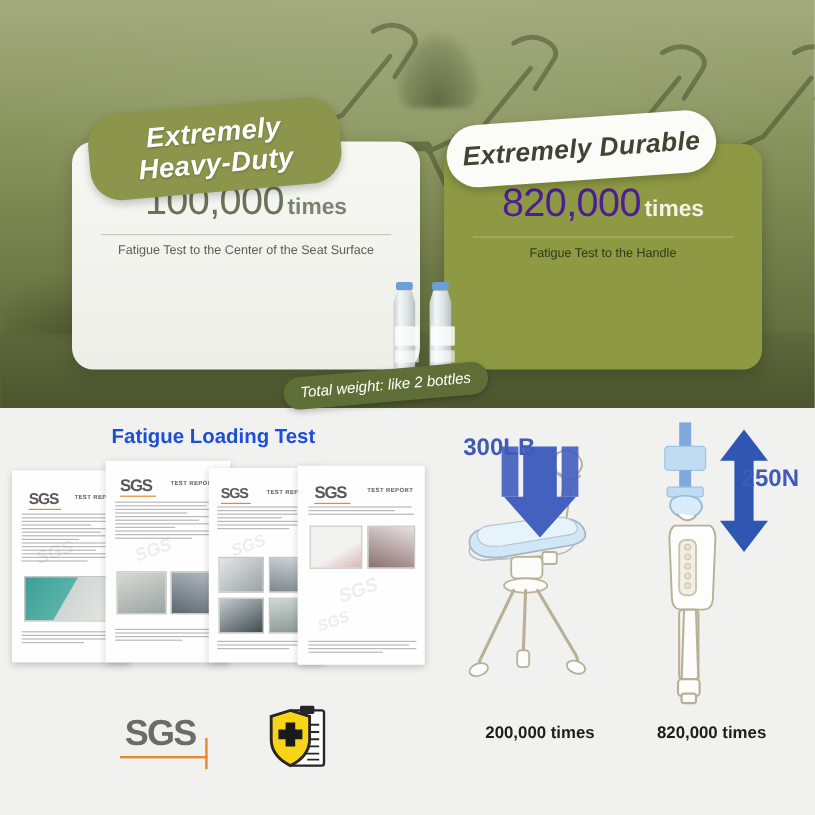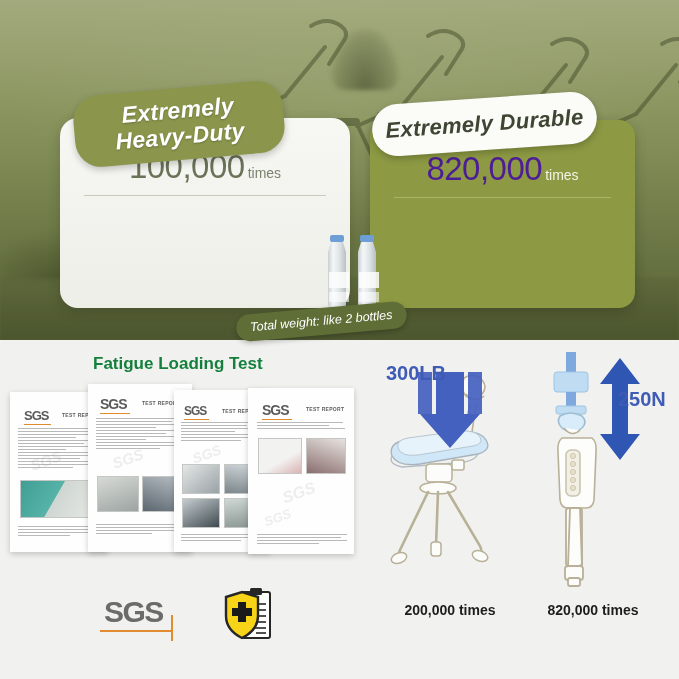--- a/index.html
+++ b/index.html
@@ -77,21 +77,21 @@
   }
   #card-right {
     left: 370px; top: 120px; width: 265px; height: 188px;
     background: #8d9a43; border-radius: 16px;
     box-shadow: 0 4px 12px rgba(30,36,18,.3);
   }
   .card-inner { position: absolute; inset: 0; padding: 30px 18px 10px; text-align: center; }
 
   .times-line { white-space: nowrap; }
   .big-count { font-size: 33px; font-weight: 300; letter-spacing: -.5px; }
-  .times-word { font-size: 14px; font-weight: 400; margin-left: 3px; }
+  .times-word { font-size: 19px; font-weight: 700; margin-left: 3px; }
   #card-left .big-count { color: #6a7358; }
   #card-left .times-word { color: #7b8370; }
   #card-right .big-count { color: #4c1d95; text-align: right; }
   #card-right .times-word { color: #f2f4e6; }
 
   .divider { height: 1px; margin: 9px 6px 4px; }
   #card-left .divider { background: #c9cbbd; }
   #card-right .divider { background: #aab568; }
 
   .lb-line { white-space: nowrap; line-height: 1; }
@@ -117,21 +117,21 @@
     padding: 6px 14px 7px; border-radius: 16px;
     font-size: 12.5px; font-style: italic; white-space: nowrap;
     transform: rotate(-5deg);
     box-shadow: 0 2px 5px rgba(0,0,0,.25);
   }
 
   
   .lower { position: absolute; left: 0; top: 340px; width: 679px; height: 339px; background: #f1f1ef; }
   #section-title {
     position: absolute; left: 93px; top: 14px;
-    font-size: 17px; font-weight: bold; color: #15803d;
+    font-size: 17px; font-weight: bold; color: #1d4ed8;
   }
 
   
   .doc { position: absolute; background: #fefefe; box-shadow: 0 2px 6px rgba(0,0,0,.2); overflow: hidden; }
   .doc-sgs { position: absolute; font-weight: bold; color: #5a5a5a; letter-spacing: -1px; }
   .doc-sgs::after {
     content: ""; position: absolute; left: 0; right: -3px; bottom: -2px; height: 1px; background: #e28b2e;
   }
   .doc-title { position: absolute; font-weight: bold; color: #5d5d5d; letter-spacing: .3px; }
   .doc-lines { position: absolute; }
@@ -198,29 +198,31 @@
       </g>
     </svg>
   </div>
 
   <div class="card" id="card-left">
     <div class="card-inner">
       <div class="times-line">
         <span class="big-count">100,000</span><span class="times-word">times</span>
       </div>
       <div class="divider"></div>
+      <div class="caption">Fatigue Test to the Center of the Seat Surface</div>
     </div>
   </div>
 
   <div class="card" id="card-right">
     <div class="card-inner">
       <div class="times-line">
         <span class="big-count">820,000</span><span class="times-word">times</span>
       </div>
       <div class="divider"></div>
+      <div class="caption">Fatigue Test to the Handle</div>
     </div>
   </div>
 
   <div class="badge" id="badge-heavy">
     <span><em style="font-style:inherit">Extremely</em><br><em style="font-style:inherit">Heavy-Duty</em></span>
   </div>
   <div class="badge" id="badge-durable">
     <span>Extremely Durable</span>
   </div>
 

